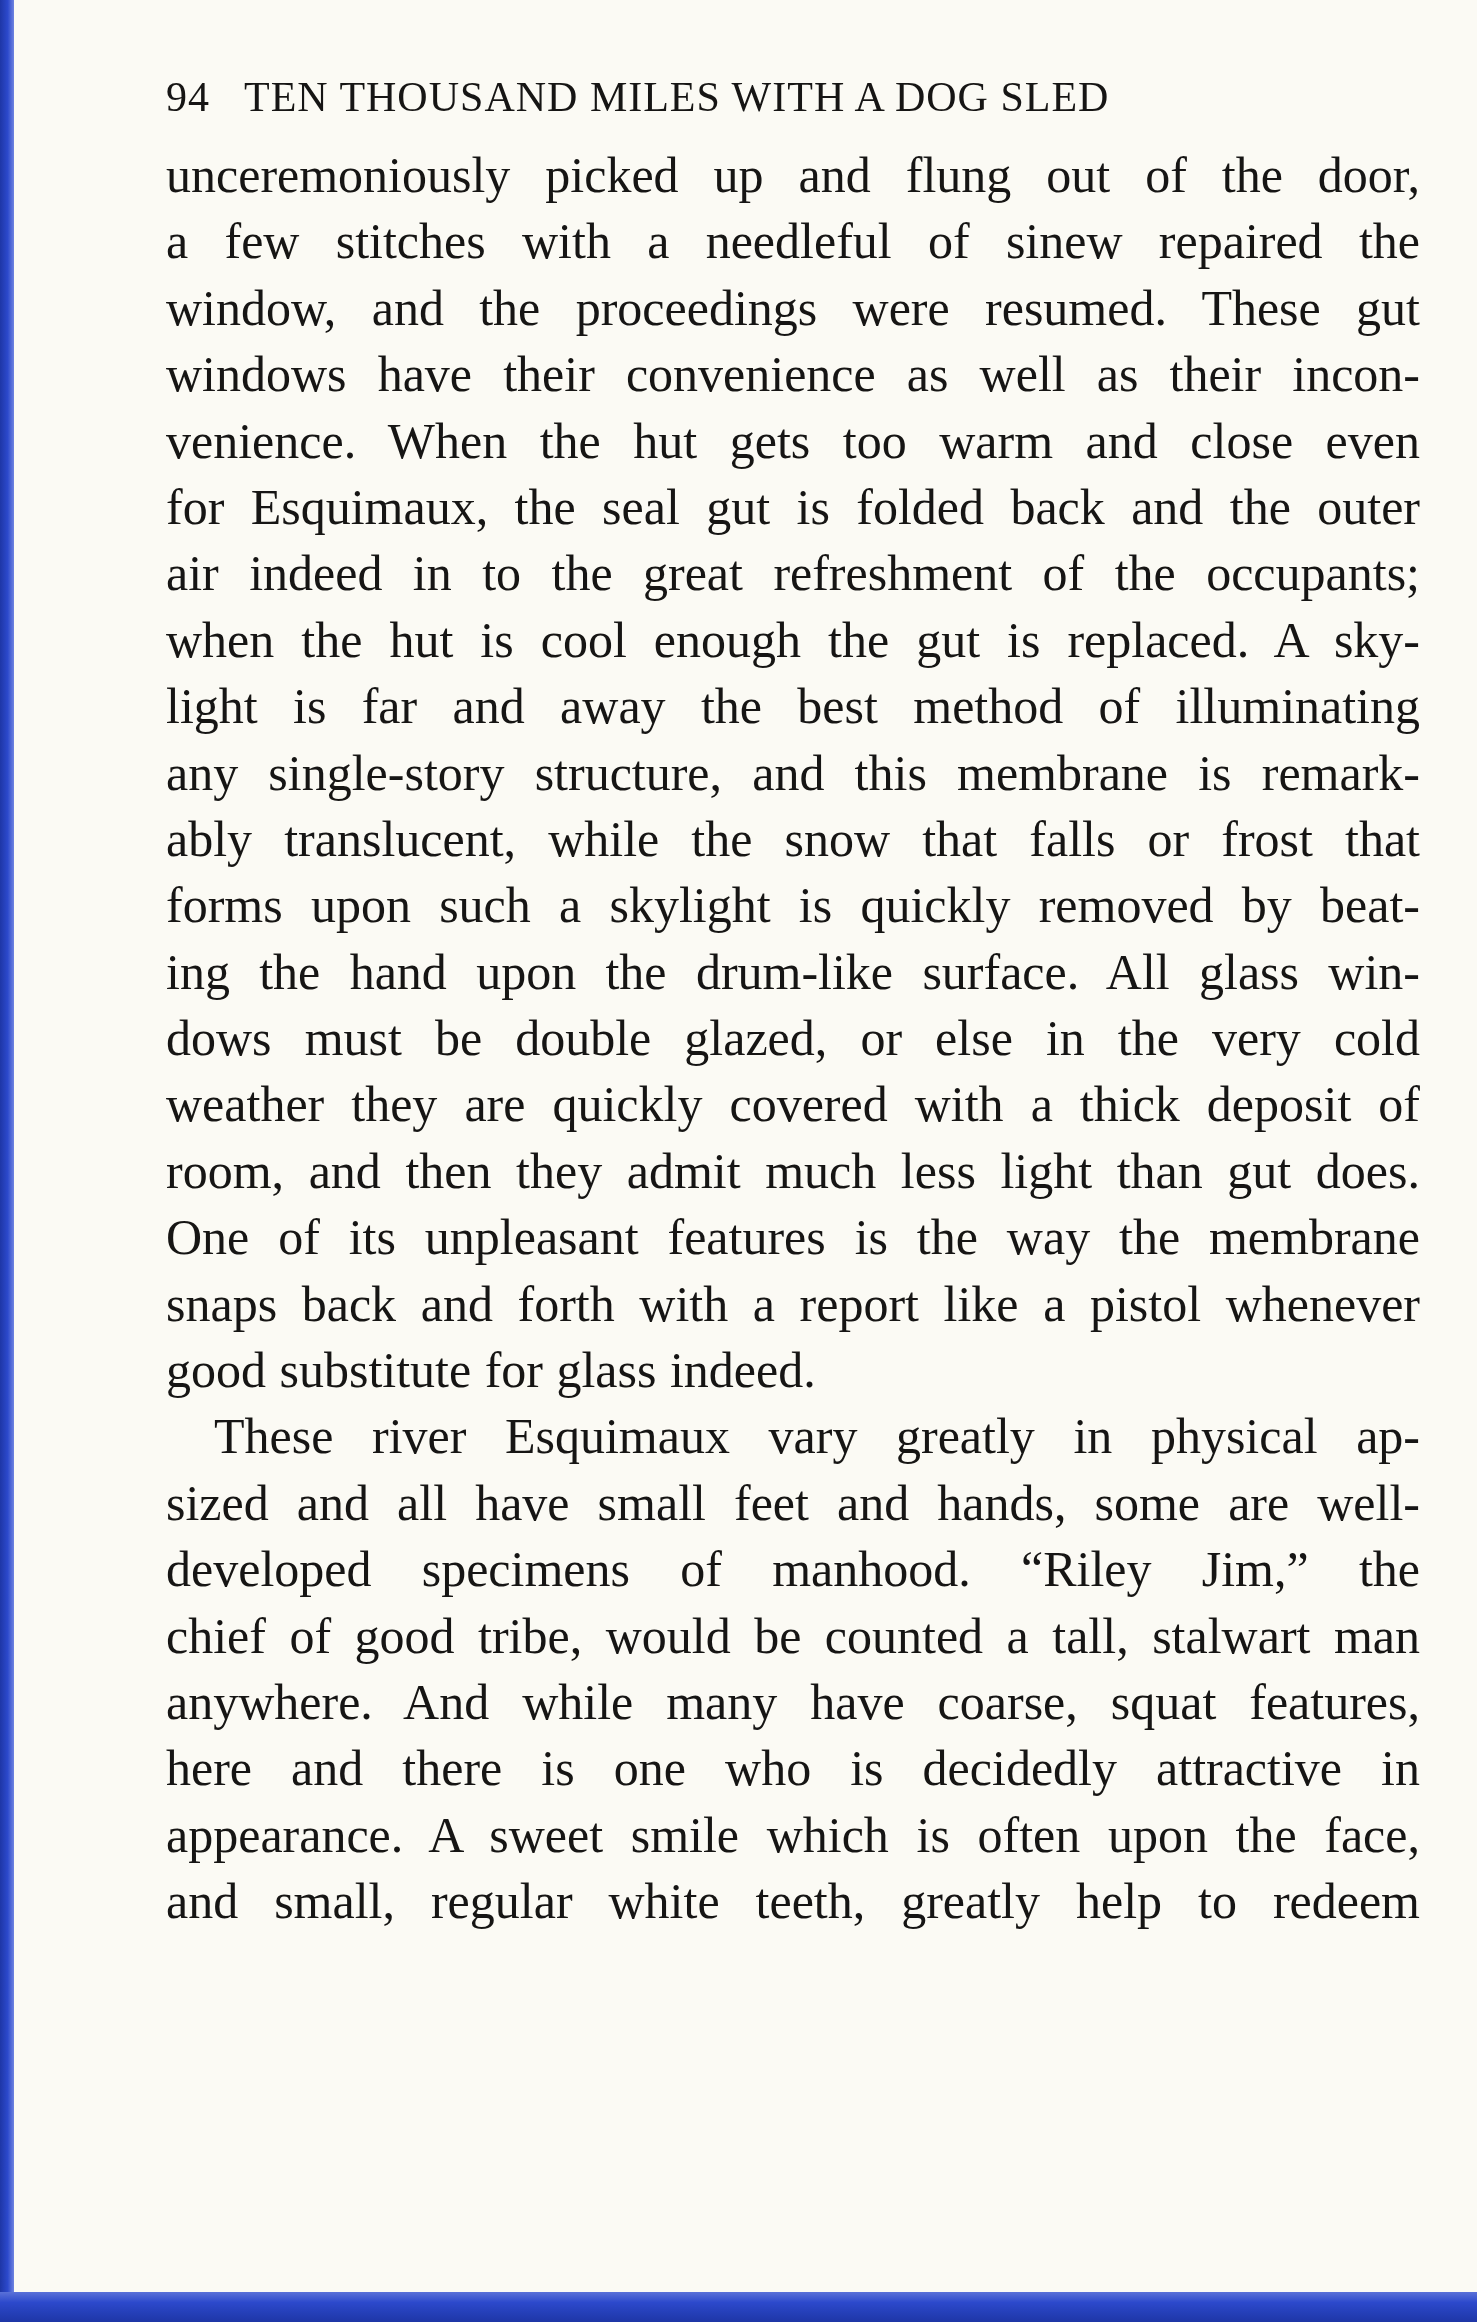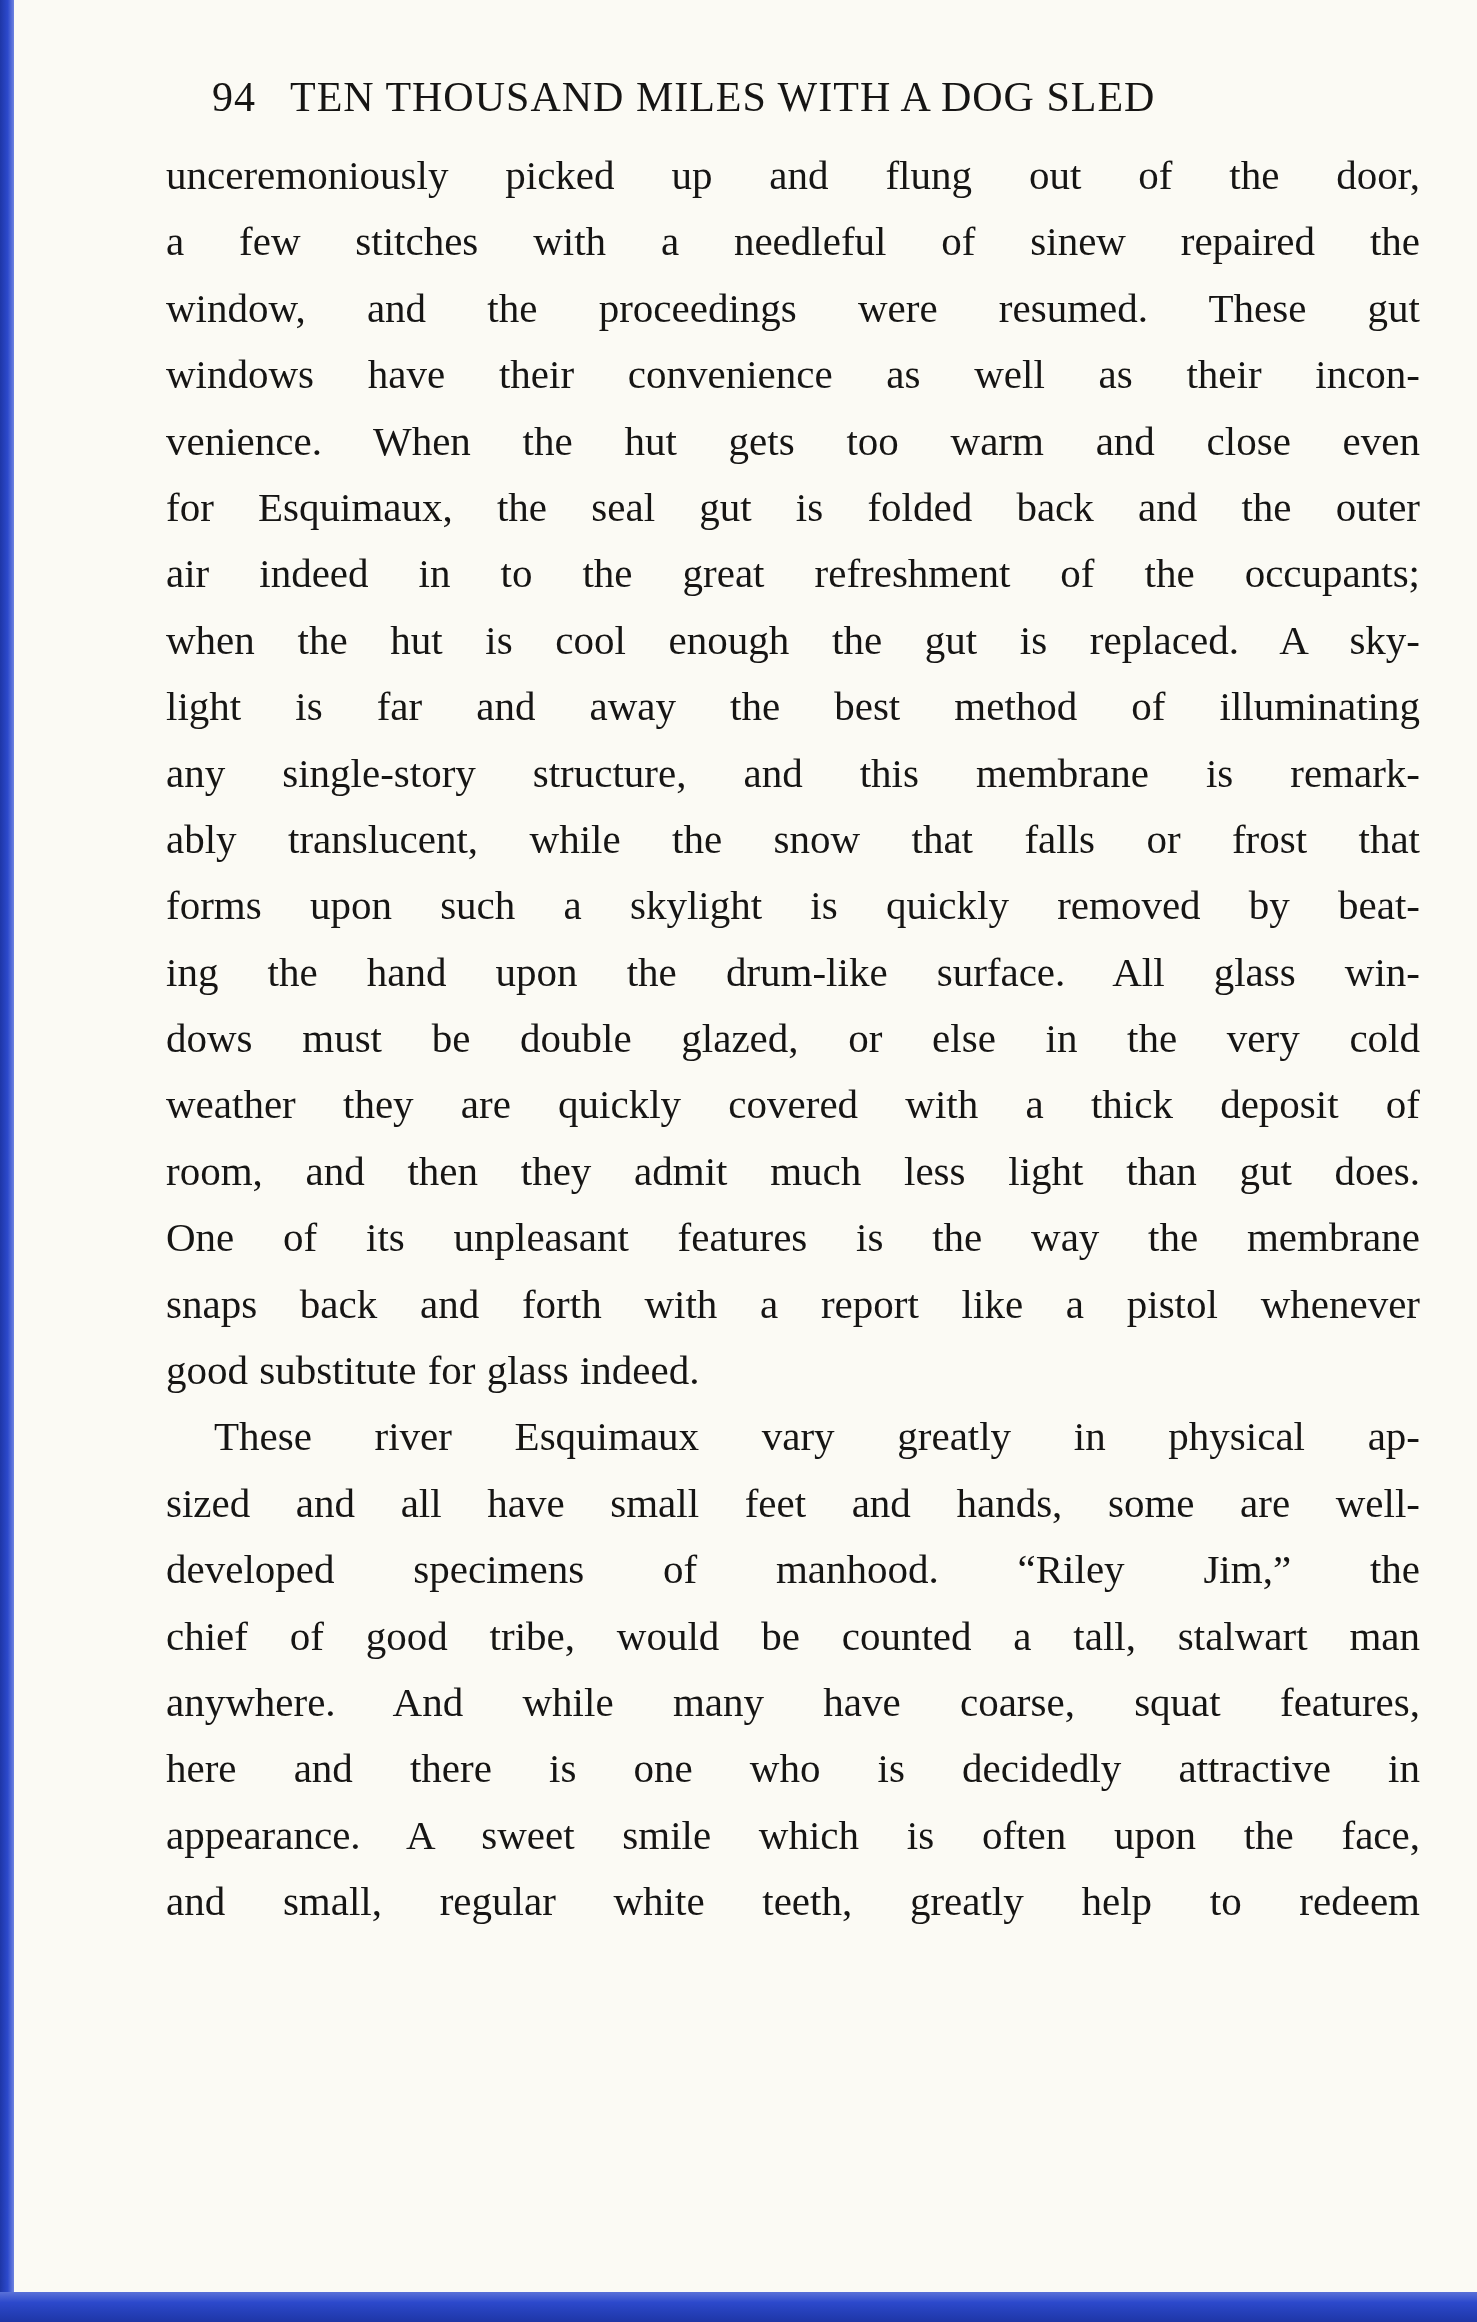--- a/index.html
+++ b/index.html
@@ -36,28 +36,27 @@
     width: 1254px;
   }
   .running-head {
     display: flex;
     align-items: baseline;
     gap: 34px;
     font-size: 42px;
     line-height: 66px;
     letter-spacing: 1px;
     white-space: nowrap;
-    margin-left: 46px;
   }
   .running-head .pageno {
     font-size: 42px;
   }
   .body-text {
     margin-top: 12px;
-    font-size: 41px;
+    font-size: 50px;
   }
   .line {
     height: 66.4px;
     line-height: 66.4px;
     text-align: justify;
     text-align-last: justify;
     white-space: normal;
     word-spacing: 1px;
   }
   .line.lastline {

